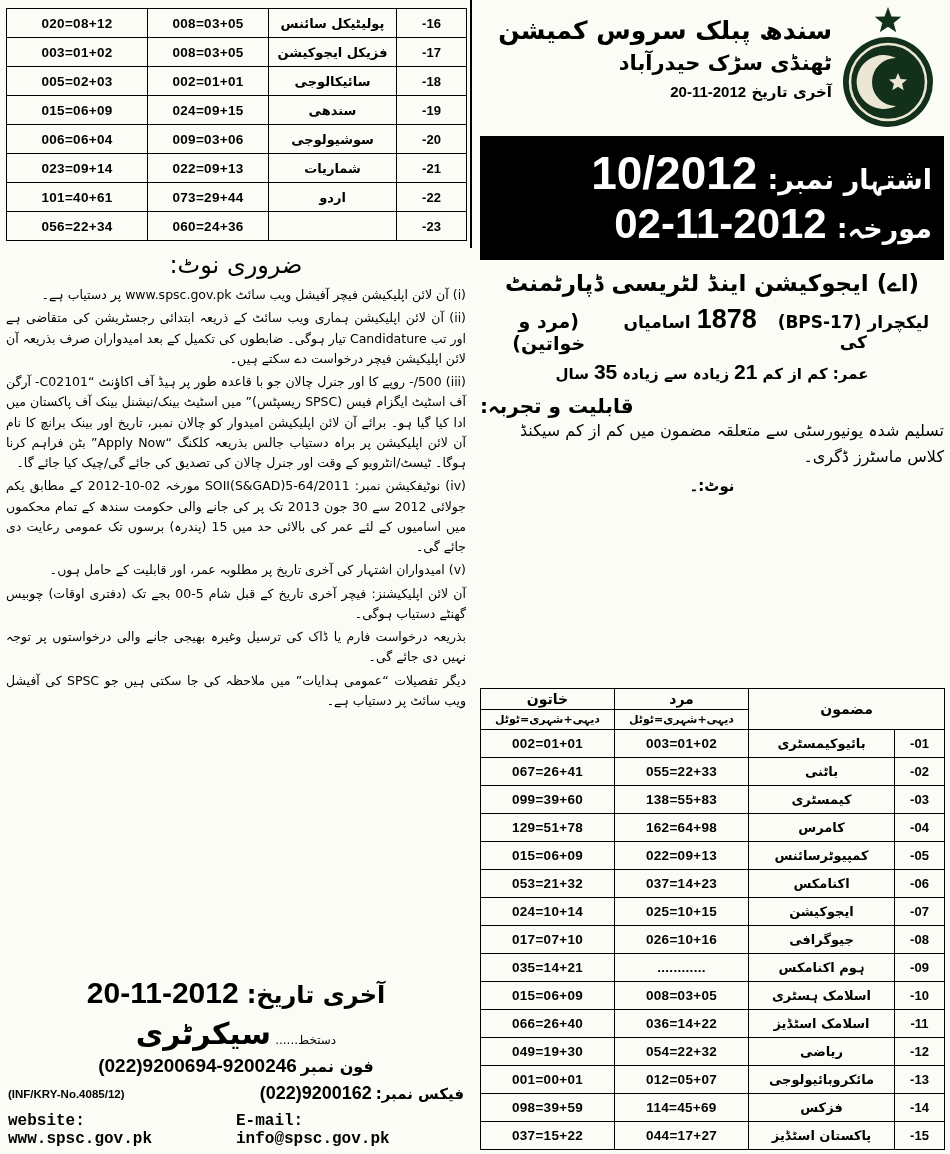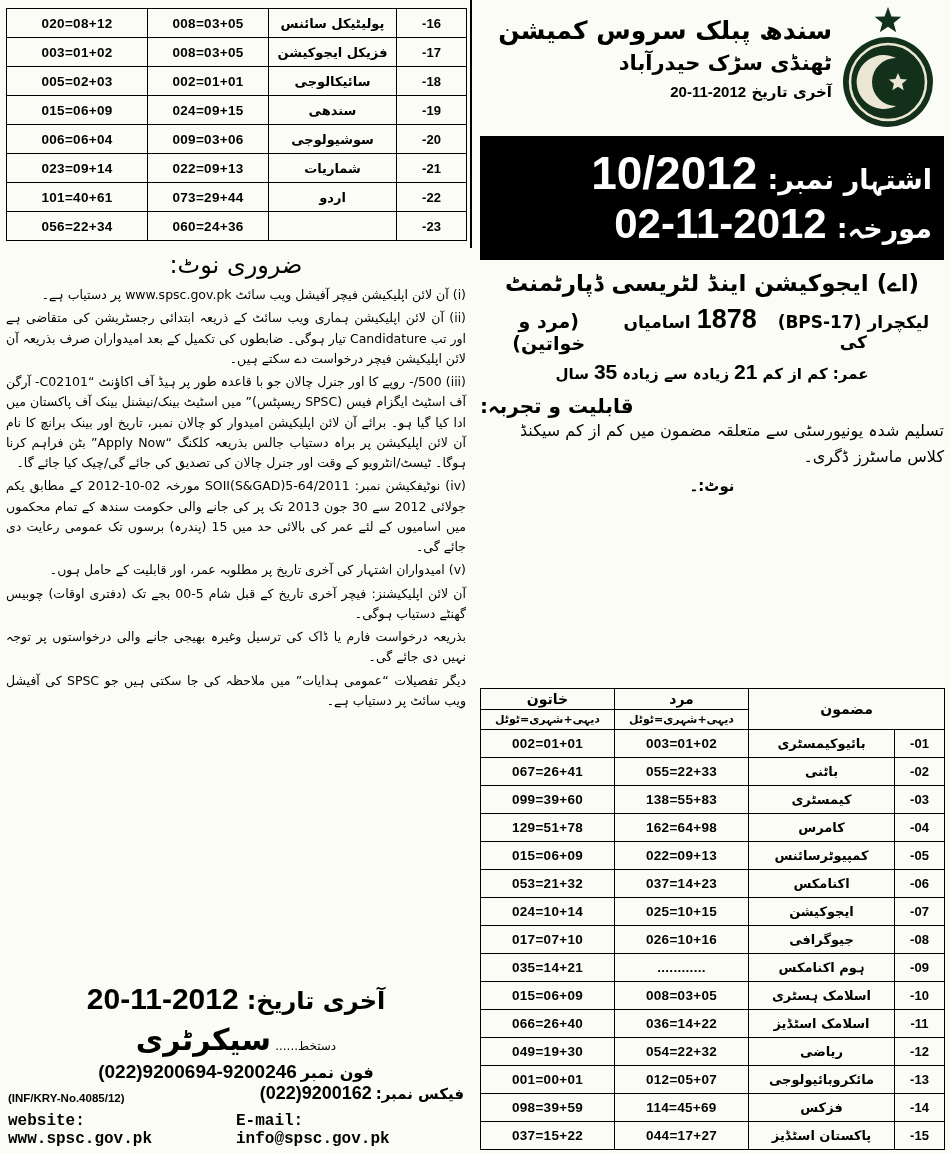--- a/index.html
+++ b/index.html
@@ -28,21 +28,21 @@
 
   .last-date-big { margin-top:auto; text-align:center; direction:rtl; display:flex; justify-content:center; align-items:baseline; gap:8px; }
   .ld-label { font-size:24px; font-weight:bold; }
   .ld-val { font-family:"Liberation Sans", sans-serif; font-size:30px; font-weight:bold; }
   .sign-row { display:flex; direction:rtl; justify-content:center; align-items:baseline; gap:4px; margin-top:6px; }
   .sign-label { font-size:12px; }
   .secretary { font-size:30px; font-weight:bold; }
   .phone-row { display:flex; direction:rtl; justify-content:center; align-items:baseline; gap:4px; margin-top:4px; }
   .p-label { font-size:16px; font-weight:bold; }
   .p-num { font-family:"Liberation Sans", sans-serif; font-size:19px; font-weight:bold; }
-  .fax-row { display:flex; direction:ltr; justify-content:space-between; align-items:flex-end; margin-top:0; padding:0 2px; }
+  .fax-row { display:flex; direction:ltr; justify-content:space-between; align-items:center; margin-top:6px; padding:0 2px; }
   .ref { font-family:"Liberation Sans", sans-serif; font-size:11.5px; font-weight:bold; }
   .fax-group { direction:rtl; display:flex; align-items:baseline; gap:4px; }
   .f-label { font-size:15px; font-weight:bold; }
   .f-num { font-family:"Liberation Sans", sans-serif; font-size:18px; font-weight:bold; }
   .web-row { display:flex; direction:ltr; justify-content:space-between; align-items:center; margin-top:8px;
              font-family:Liberation Mono, monospace; font-size:16px; font-weight:bold; padding:0 2px; }
 
   
   .right-col { position:absolute; left:480px; top:6px; width:464px; height:1144px; display:flex; flex-direction:column; }
 

